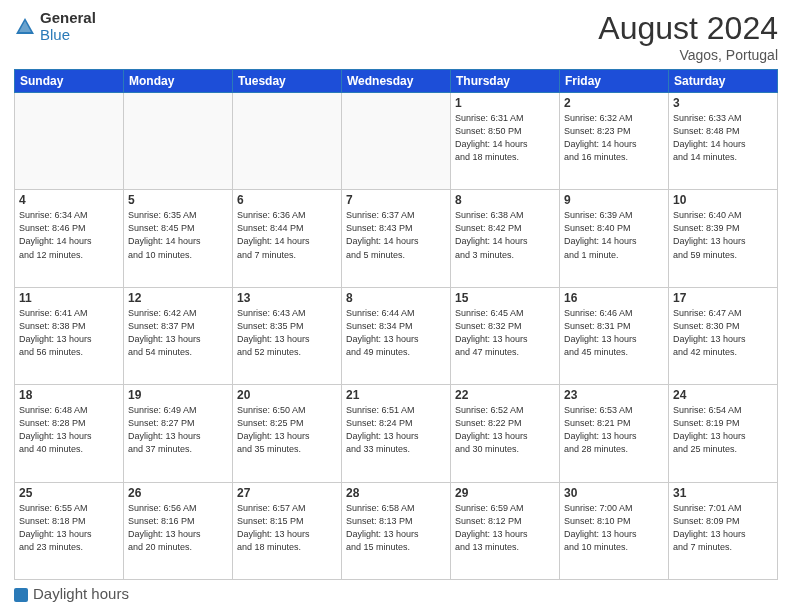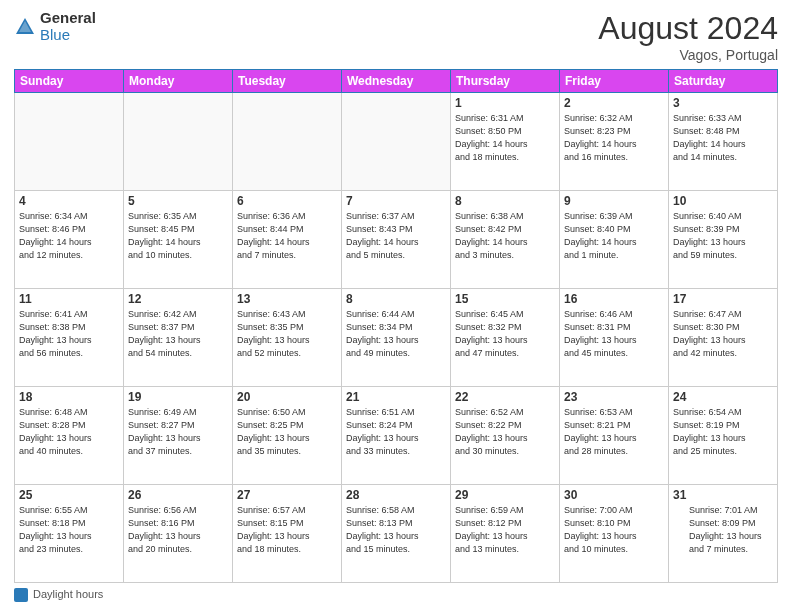--- a/index.html
+++ b/index.html
@@ -59,21 +59,21 @@
       font-size: 14px;
       color: #555;
     }
     .calendar {
       flex: 1;
       border-collapse: collapse;
       width: 100%;
       table-layout: fixed;
     }
     .calendar th {
-      background-color: #d946ef;
+      background-color: #1d4ed8;
       color: #fff;
       font-size: 12px;
       font-weight: bold;
       text-align: left;
       padding: 4px 5px;
       border: 1px solid #2a7ab8;
     }
     .calendar td {
       border: 1px solid #ccc;
       vertical-align: top;
@@ -93,23 +93,23 @@
       display: block;
       margin-bottom: 2px;
     }
     .day-info {
       font-size: 9px;
       line-height: 1.45;
       color: #333;
     }
     .legend {
       display: flex;
-      align-items: flex-start;
+      align-items: flex-end;
       margin-top: 5px;
-      font-size: 11px;
+      font-size: 15px;
       color: #555;
     }
     .legend-box {
       width: 14px;
       height: 14px;
       background: #2a7ab8;
       margin-right: 5px;
       border-radius: 2px;
     }
   </style>
@@ -365,21 +365,21 @@
           </td>
           <td>
             <span class="day-num">30</span>
             <div class="day-info" style="white-space: pre-line;">Sunrise: 7:00 AM
 Sunset: 8:10 PM
 Daylight: 13 hours
 and 10 minutes.</div>
           </td>
           <td>
             <span class="day-num">31</span>
-            <div class="day-info" style="white-space: pre-line; margin-left: 16px;">Sunrise: 7:01 AM
+            <div class="day-info" style="white-space: pre-line;">Sunrise: 7:01 AM
 Sunset: 8:09 PM
 Daylight: 13 hours
 and 7 minutes.</div>
           </td>
         </tr>
       </tbody>
   </table>
 
   <div class="legend">
     <div class="legend-box"></div>

